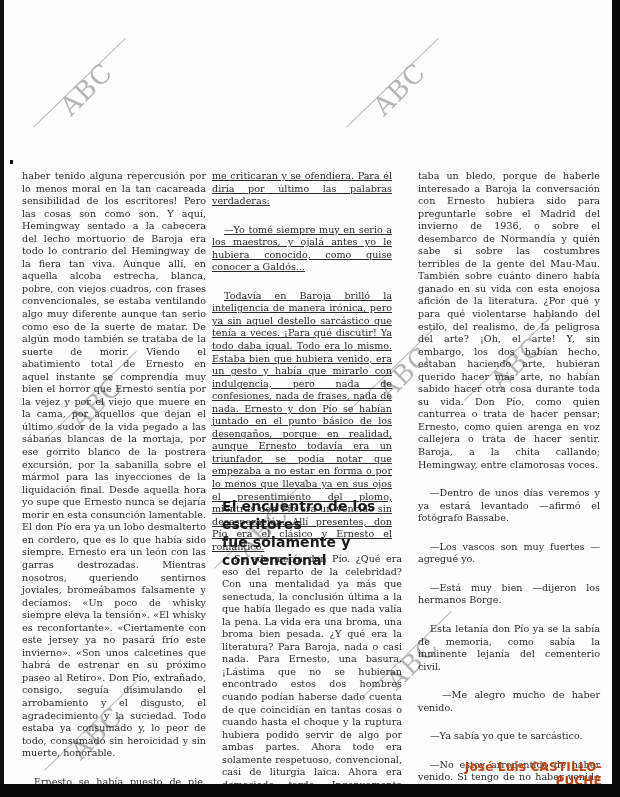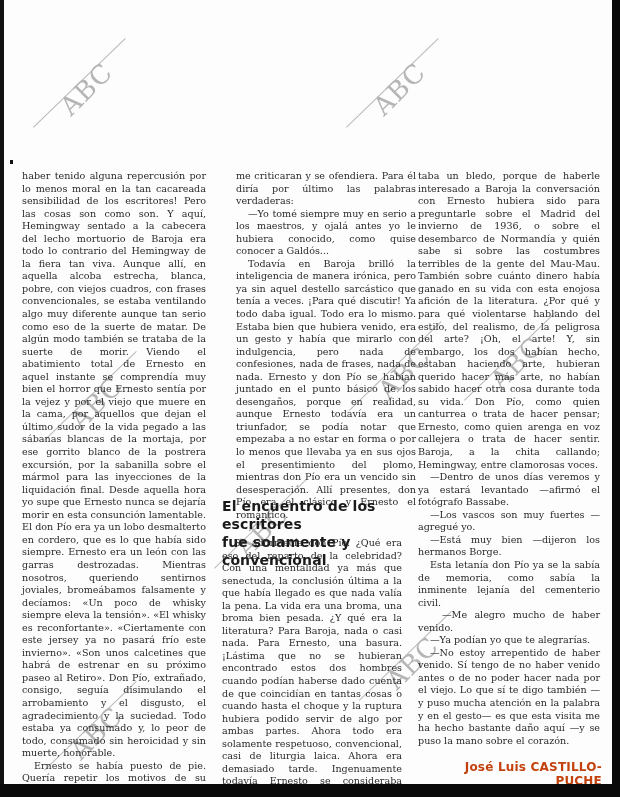--- a/index.html
+++ b/index.html
@@ -20,23 +20,23 @@
   }
   .left-edge {
     position:absolute; left:0; top:0; width:4px; height:797px; background:#111;
   }
   .col {
     position:absolute; top:170px;
     font-size:9.6px; line-height:12.55px; color:#2a2a2a;
     text-align:justify; hyphens:manual;
   }
   .col p { margin:0; text-indent:0; }
-  .col p.ind { text-indent:12px; }
+  .col p.ind { text-indent:12px;margin-top:16px; }
   .col1 { left:18px; width:184px; }
-  .col2 { left:232px; width:180px; }
+  .col2 { left:208px; width:180px;text-decoration:underline; }
   .col3 { left:414px; width:182px; }
   .col2b { left:218px; width:180px; top:537px; }
   .headline {
     position:absolute; left:218px; top:497px; width:190px;
     font-family:"DejaVu Sans", sans-serif; font-weight:bold;
     font-size:14px; line-height:18px; color:#1a1a1a; letter-spacing:0.1px;
   }
   .signature {
     position:absolute; left:436px; top:760px; width:162px; text-align:right;
     font-family:"DejaVu Sans", sans-serif; font-weight:bold; font-size:12px;
@@ -116,21 +116,21 @@
     <p class="ind">Se adormecía don Pío. ¿Qué era eso del reparto de la celebridad? Con una mentalidad ya más que senectuda, la conclusión última a la que había llegado es que nada valía la pena. La vida era una broma, una broma bien pesada. ¿Y qué era la literatura? Para Baroja, nada o casi nada. Para Ernesto, una basura. ¡Lástima que no se hubieran encontrado estos dos hombres cuando podían haberse dado cuenta de que coincidían en tantas cosas o cuando hasta el choque y la ruptura hubiera podido servir de algo por ambas partes. Ahora todo era solamente respetuoso, convencional, casi de liturgia laica. Ahora era demasiado tarde. Ingenuamente todavía Ernesto se consideraba obligado a hablarle a don Pío de los escritores de su generación, sin saber que esto a Baroja le impor-</p>
   </div>
 
   <div class="col col3">
     <p>taba un bledo, porque de haberle interesado a Baroja la conversación con Ernesto hubiera sido para preguntarle sobre el Madrid del invierno de 1936, o sobre el desembarco de Normandía y quién sabe si sobre las costumbres terribles de la gente del Mau-Mau. También sobre cuánto dinero había ganado en su vida con esta enojosa afición de la literatura. ¿Por qué y para qué violentarse hablando del estilo, del realismo, de la peligrosa del arte? ¡Oh, el arte! Y, sin embargo, los dos habían hecho, estaban haciendo arte, hubieran querido hacer más arte, no habían sabido hacer otra cosa durante toda su vida. Don Pío, como quien canturrea o trata de hacer pensar; Ernesto, como quien arenga en voz callejera o trata de hacer sentir. Baroja, a la chita callando; Hemingway, entre clamorosas voces.</p>
     <p class="ind">—Dentro de unos días veremos y ya estará levantado —afirmó el fotógrafo Bassabe.</p>
     <p class="ind">—Los vascos son muy fuertes —agregué yo.</p>
     <p class="ind">—Está muy bien —dijeron los hermanos Borge.</p>
     <p class="ind">Esta letanía don Pío ya se la sabía de memoria, como sabía la inminente lejanía del cementerio civil.</p>
     <p class="ind" style="text-indent:24px">—Me alegro mucho de haber venido.</p>
-    <p class="ind">—Ya podían yo que te alegrarías.</p>
+    <p class="ind">—Ya sabía yo que te sarcástico.</p>
     <p class="ind">—No estoy arrepentido de haber venido. Sí tengo de no haber venido antes o de no poder hacer nada por el viejo. Lo que sí te digo también —y puso mucha atención en la palabra y en el gesto— es que esta visita me ha hecho bastante daño aquí —y se puso la mano sobre el corazón.</p>
   </div>
 
   <div class="signature">José Luis CASTILLO-PUCHE</div>
 </div>
 
 <div class="right-edge"></div>
 <div class="bottom-edge"></div>
 
 </body></html>

